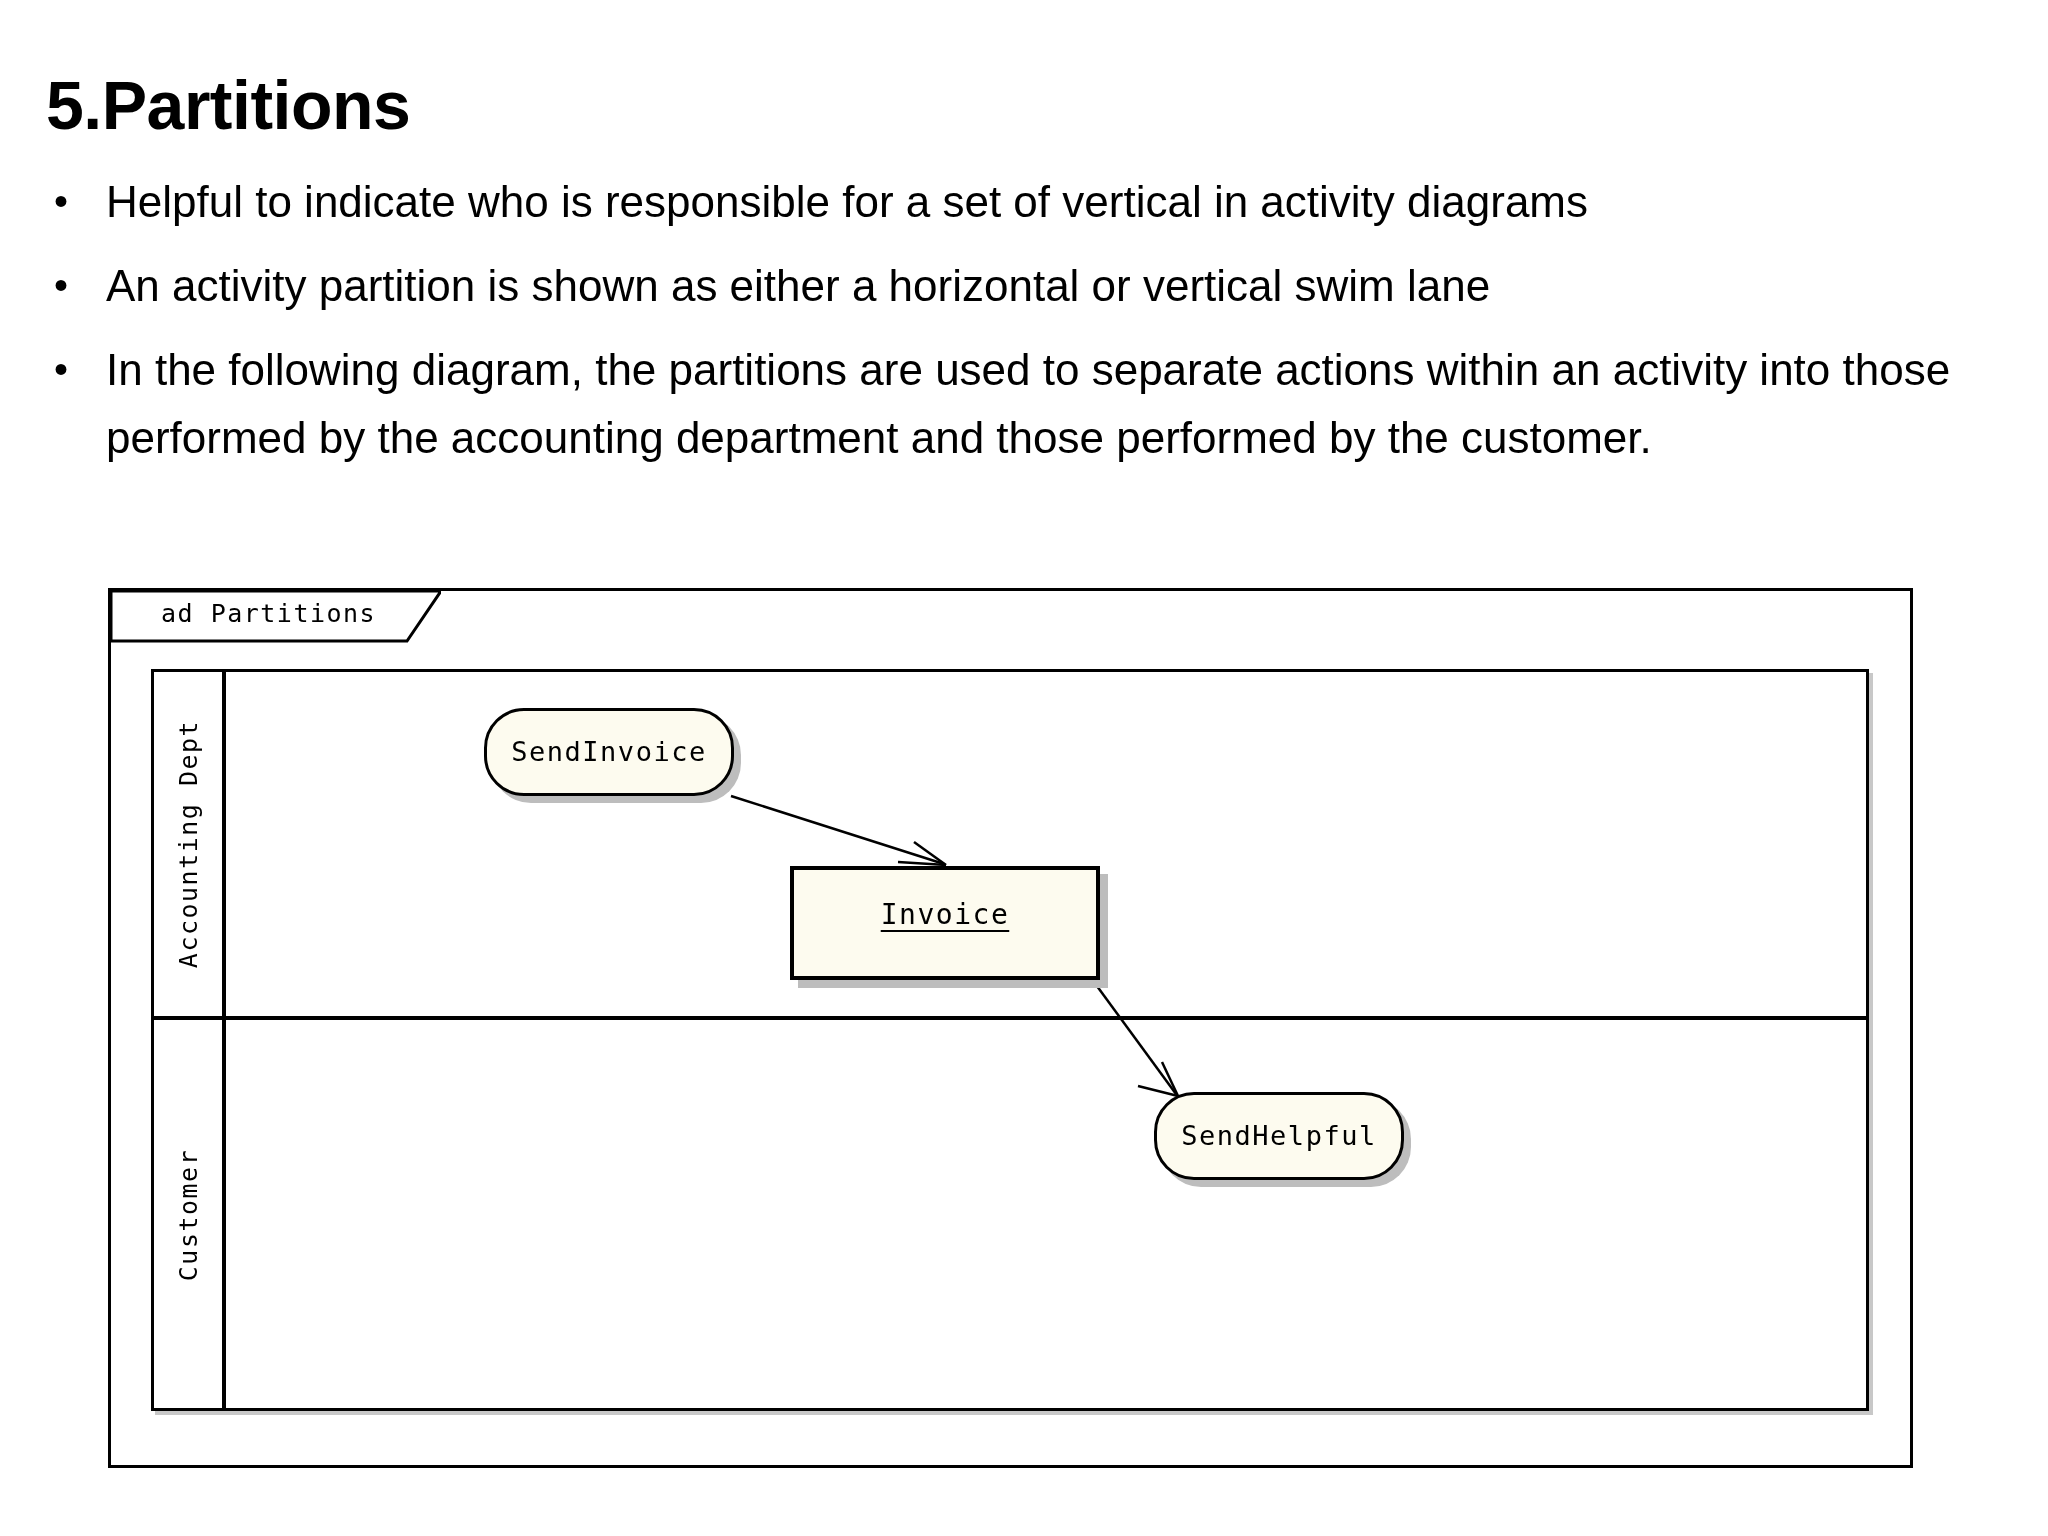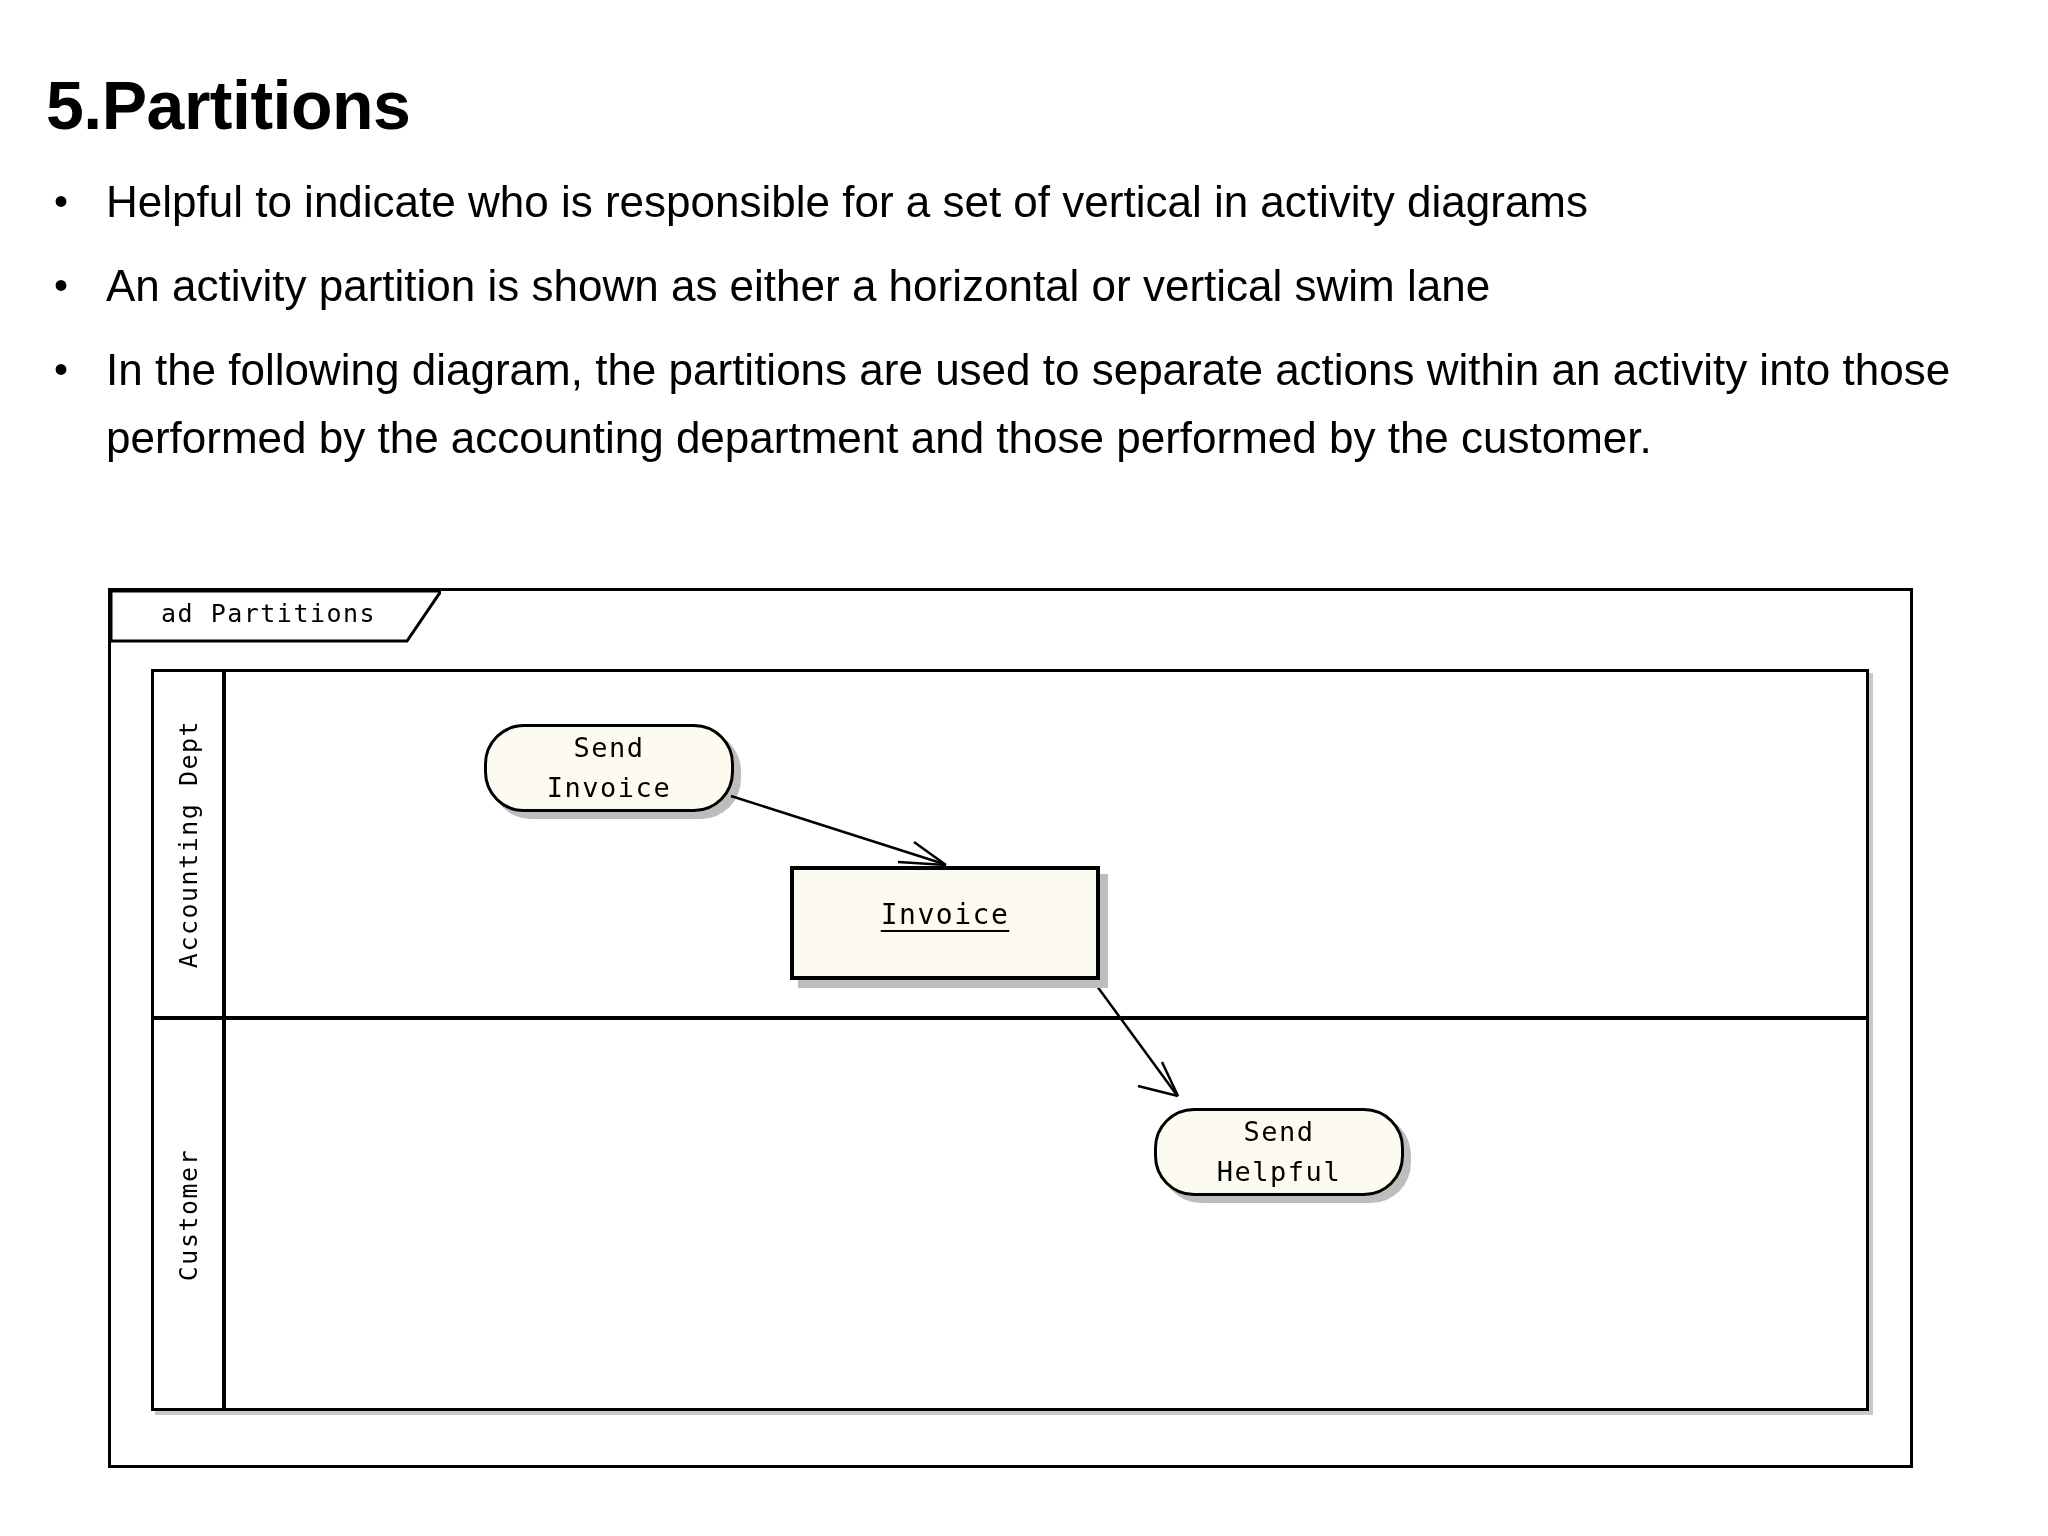--- a/index.html
+++ b/index.html
@@ -128,29 +128,28 @@
 
   
   .action-node {
     position: absolute;
     background: #fdfbef;
     border: 3px solid #000;
     border-radius: 40px;
     box-sizing: border-box;
     box-shadow: 7px 7px 0 0 #bdbdbd;
     display: flex;
-    flex-direction: column;
+    flex-direction: row;
     align-items: center;
     justify-content: center;
     font-family: "DejaVu Sans Mono", monospace;
     font-size: 27px;
     letter-spacing: 1.5px;
     line-height: 1.5;
     text-align: center;
-    margin-top: 16px;
   }
   .object-node {
     position: absolute;
     background: #fdfbef;
     border: 4px solid #000;
     box-sizing: border-box;
     box-shadow: 8px 8px 0 0 #bdbdbd;
     display: flex;
     align-items: flex-start;
     justify-content: center;

